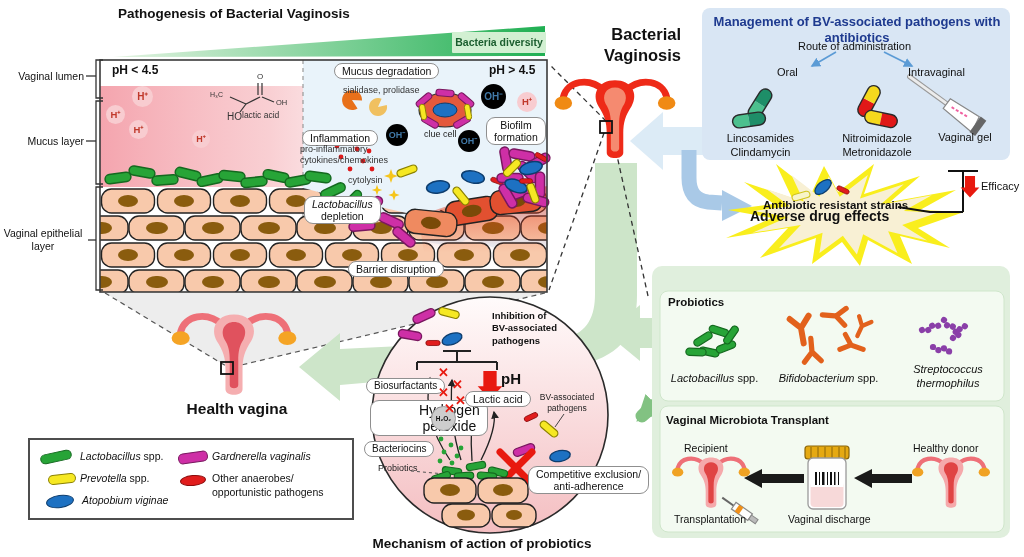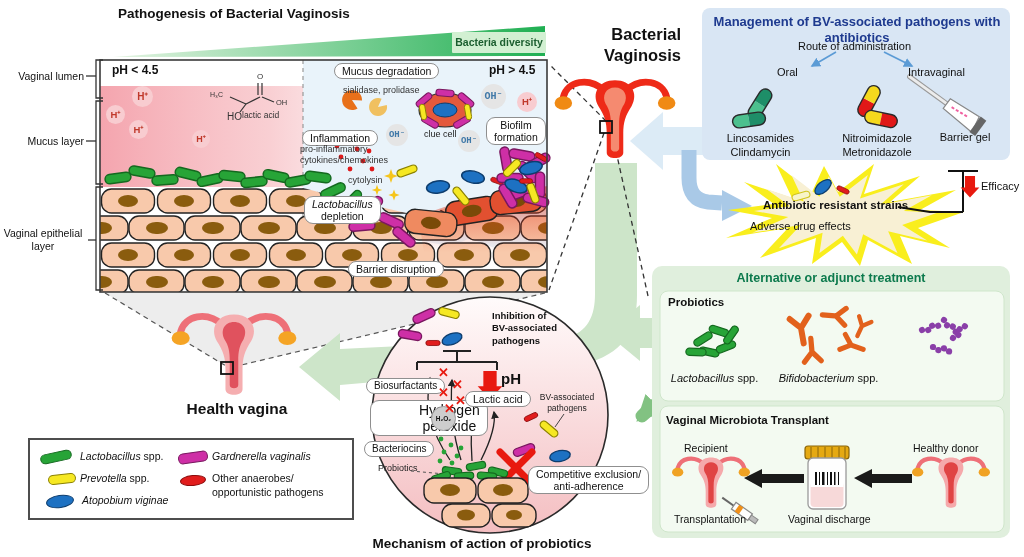--- a/index.html
+++ b/index.html
@@ -3,21 +3,21 @@
 <meta charset="utf-8">
 <style>
   html,body{margin:0;padding:0;background:#fff;}
   #stage{position:relative;width:1024px;height:557px;background:#fff;overflow:hidden;
          font-family:"Liberation Sans",sans-serif;color:#111;}
   #stage svg{position:absolute;left:0;top:0;}
   .t{position:absolute;white-space:nowrap;}
   .wbox{position:absolute;background:#fff;border:1.2px solid #8f8f8f;border-radius:9px;
         padding:1px 7px;font-size:10.5px;white-space:nowrap;line-height:1.15;}
   .ion{position:absolute;border-radius:50%;text-align:center;font-weight:700;}
-  .ion.b{background:#e5e5e5;color:#4179a8;font-family:Liberation Mono, monospace;}
+  .ion.b{background:#000000;color:#4179a8;}
   .ion.p{background:#f8ccd0;color:#c0392b;}
   .rx{position:absolute;color:#e8190f;font-weight:bold;font-size:13px;line-height:1;}
   .lg-pill{position:absolute;border:1.6px solid #333;}
   .it{font-style:italic;}
   .ctr{text-align:center;}
 </style>
 </head>
 <body>
 
 <div id="stage">
@@ -450,33 +450,36 @@
 <div class="t" style="left:777px;top:66px;font-size:11px;">Oral</div>
 <div class="t" style="left:908px;top:66px;font-size:11px;">Intravaginal</div>
 <div class="t ctr" style="left:708px;top:131px;width:105px;font-size:11px;line-height:1.3;">
   <div>Lincosamides</div>
   <div>Clindamycin</div>
 </div>
 <div class="t ctr" style="left:822px;top:131px;width:110px;font-size:11px;line-height:1.3;">
   <div>Nitroimidazole</div>
   <div>Metronidazole</div>
 </div>
-<div class="t ctr" style="left:925px;top:131px;width:80px;font-size:11px;">Barrier gel</div>
+<div class="t ctr" style="left:925px;top:131px;width:80px;font-size:11px;">Vaginal gel</div>
 
 <div class="t" style="left:763px;top:199px;font-size:11.5px;font-weight:600;">Antibiotic resistant strains</div>
-<div class="t" style="left:750px;top:220px;font-size:11px;font-weight:400;">Adverse drug effects</div>
+<div class="t" style="left:750px;top:208px;font-size:14px;font-weight:700;">Adverse drug effects</div>
 <div class="t" style="left:981px;top:180px;font-size:11px;">Efficacy</div>
 
-<div class="t ctr" style="left:697px;top:271px;width:268px;font-size:12.5px;font-weight:bold;color:#0c7a4d;">Alternative or adjunct treatment</div>
 <div class="t" style="left:668px;top:296px;font-size:11.5px;font-weight:bold;">Probiotics</div>
 <div class="t ctr" style="left:657px;top:372px;width:115px;font-size:11px;">
   <span class="it">Lactobacillus</span><span> spp.</span>
 </div>
 <div class="t ctr" style="left:766px;top:372px;width:125px;font-size:11px;">
   <span class="it">Bifidobacterium</span><span> spp.</span>
+</div>
+<div class="t ctr it" style="left:898px;top:363px;width:100px;font-size:11px;line-height:1.25;">
+  <div>Streptococcus</div>
+  <div>thermophilus</div>
 </div>
 <div class="t" style="left:666px;top:414px;font-size:11.5px;font-weight:bold;">Vaginal Microbiota Transplant</div>
 <div class="t" style="left:684px;top:442px;font-size:10.5px;">Recipient</div>
 <div class="t" style="left:674px;top:513px;font-size:10.5px;">Transplantation</div>
 <div class="t" style="left:788px;top:513px;font-size:10.5px;">Vaginal discharge</div>
 <div class="t" style="left:913px;top:442px;font-size:10.5px;">Healthy donor</div>
 
 <div class="t" style="left:492px;top:310px;width:80px;font-size:9.5px;font-weight:bold;line-height:1.3;">
   <div>Inhibition of</div>
   <div>BV-associated</div>

